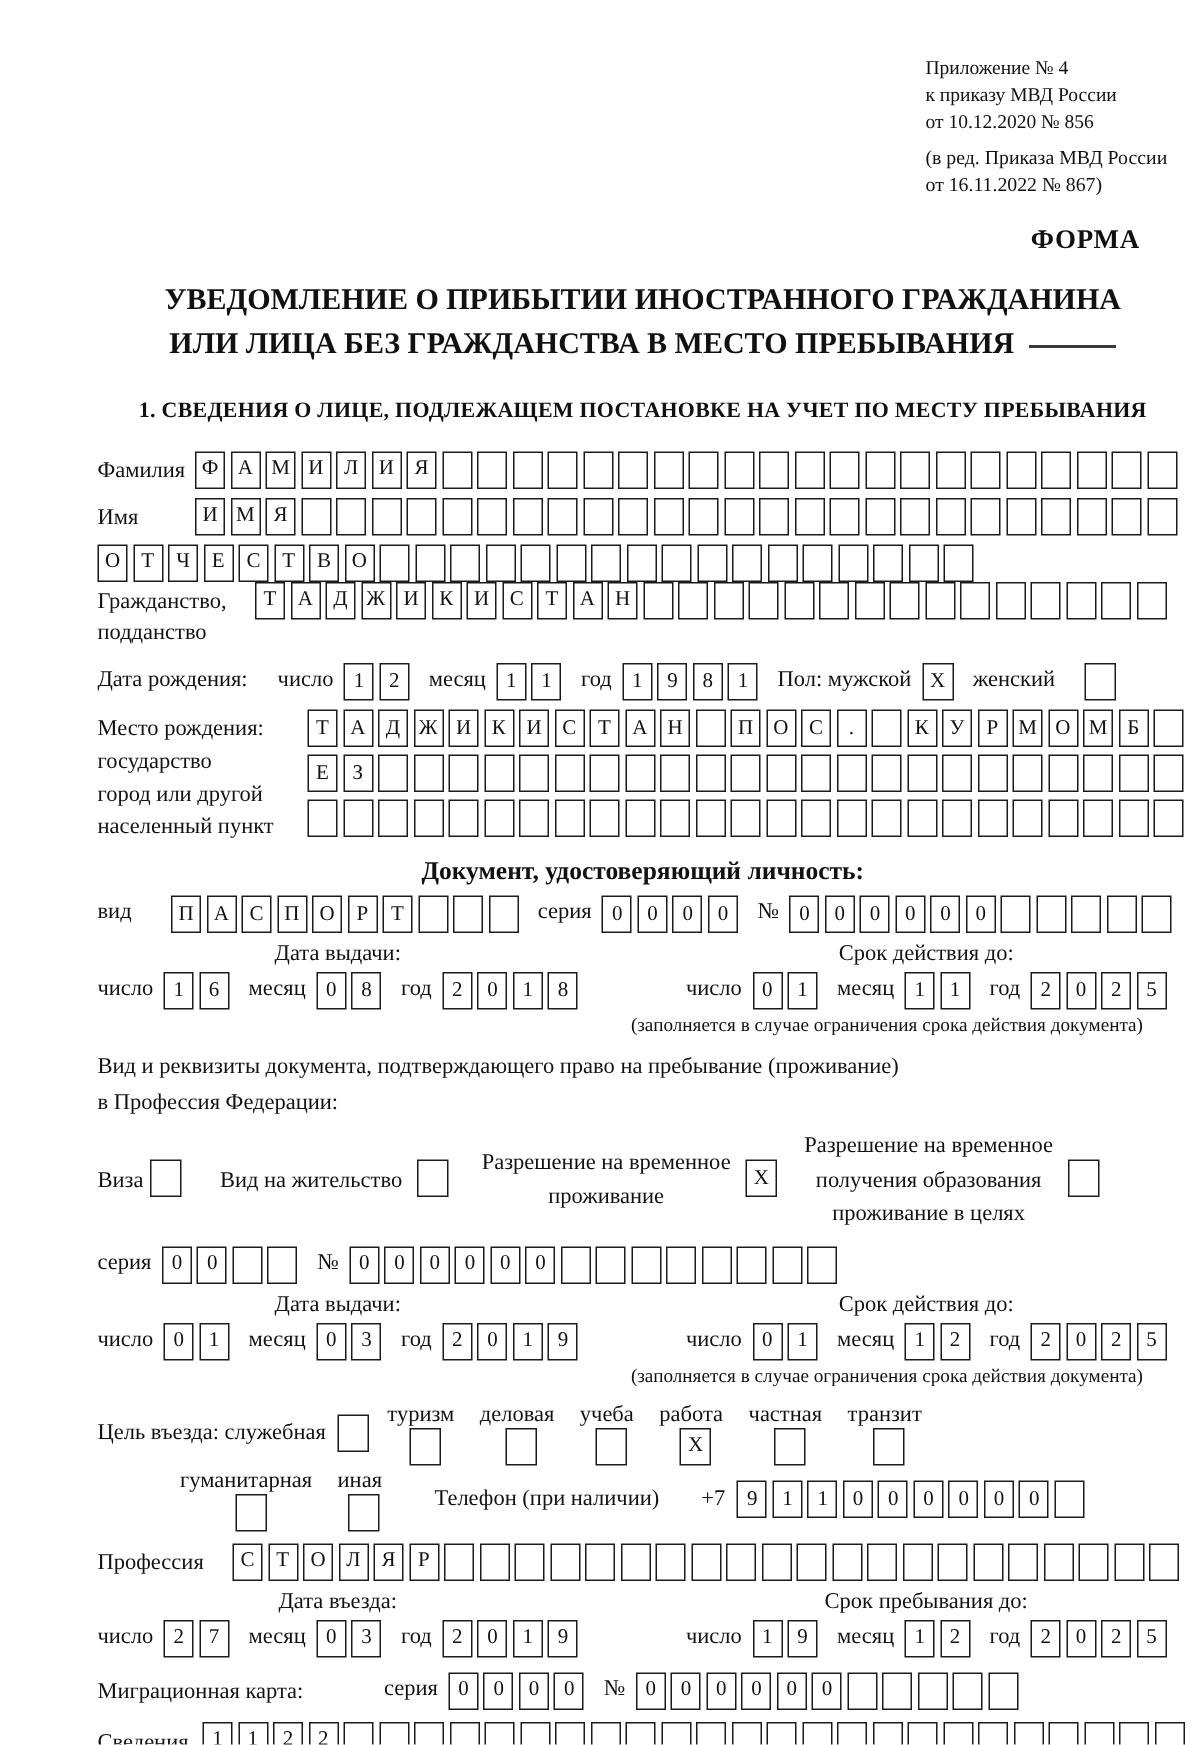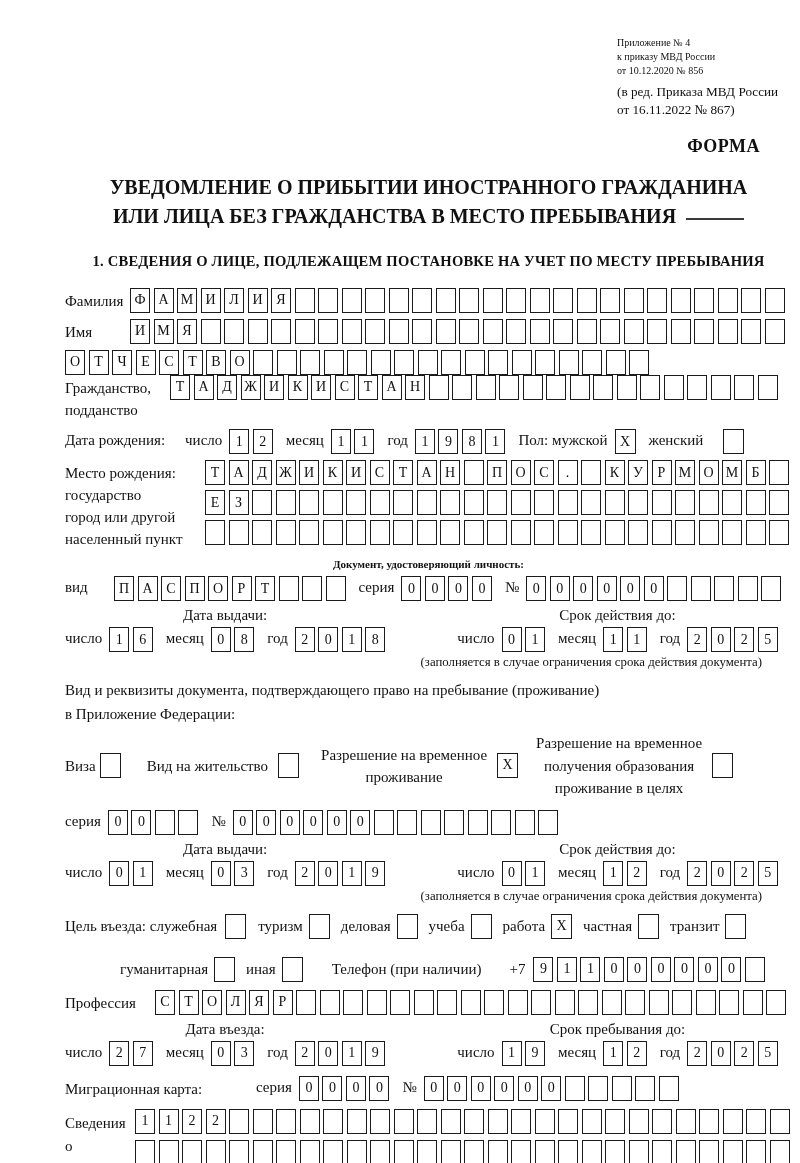--- a/index.html
+++ b/index.html
@@ -5,21 +5,21 @@
   * { margin:0; padding:0; box-sizing:border-box; }
   html,body { background:#ffffff; }
   body {
     width:800px; height:1163px; overflow:hidden;
     font-family:"Liberation Serif", serif;
     color:#111; font-size:15px;
   }
   .page { width:800px; height:1163px; padding:36px 8px 0 65px; position:relative; }
 
   
-  .annex { margin-left:552px; font-size:10px; line-height:1.4; }
+  .annex { margin-left:552px; font-size:13px; line-height:1.4; }
   .annex2 { margin-left:552px; font-size:13.2px; line-height:1.4; margin-top:5px; }
   .forma { text-align:right; padding-right:32px; font-weight:bold; font-size:18px; margin-top:16px; letter-spacing:.5px; }
 
   .title { text-align:center; font-weight:bold; font-size:20px; margin-top:16px; line-height:1.45; }
   .uline { display:inline-block; width:58px; border-bottom:2.5px solid #3a3a3a; margin-left:10px; transform:translateY(-3px); }
   .sect { text-align:center; font-weight:bold; font-size:14.6px; margin-top:22px; letter-spacing:.2px; }
 
   
   .frow { display:flex; align-items:flex-start; }
   .flabel { flex:0 0 auto; font-size:15px; line-height:1.45; padding-top:3px; }
@@ -44,30 +44,30 @@
   .mlg  { margin-left:13px; }
   .dateline { display:flex; align-items:flex-start; }
   .dates { display:flex; margin-top:6px; }
   .dcol { display:inline-block; }
   .dcol .dhead { text-align:center; font-size:15px; margin-bottom:3px; }
   .dcol-right { margin-left:72px; }
   .limit-note { font-size:12.8px; text-align:right; padding-right:30px; margin-top:3px; }
 
   .mt6{margin-top:6px;} .mt8{margin-top:8px;} .mt10{margin-top:10px;} .mt18{margin-top:18px;}
 
-  .doc-head { text-align:center; font-weight:bold; font-size:11px; margin-top:8px; }
+  .doc-head { text-align:center; font-weight:bold; font-size:17px; margin-top:8px; }
 
   .opts { display:flex; margin-top:4px; }
   .opt { display:flex; align-items:center; }
   .opt .txt { font-size:15px; line-height:1.5; padding-top:2px; }
   .opt .txt.ctr { text-align:center; }
   .opt .cbox { margin-left:10px; }
 
   .purpose { display:flex; align-items:center; margin-top:10px; }
-  .pp { display:flex; align-items:center; margin-right:11px; }
+  .pp { display:flex; align-items:center; margin-right:11px;flex-direction:column; }
   .pp .plbl { margin-right:6px; }
 </style>
 </head>
 <body>
 
 <div class="page">
 
   <div class="annex">
     <div>Приложение № 4</div>
     <div>к приказу МВД России</div>
@@ -418,21 +418,21 @@
             <span class="cell">2</span>
             <span class="cell">5</span>
           </span>
       </div>
     </div>
   </div>
   <div class="limit-note">(заполняется в случае ограничения срока действия документа)</div>
 
   <div class="mt8" style="line-height:1.6;">
     <div>Вид и реквизиты документа, подтверждающего право на пребывание (проживание)</div>
-    <div>в Приложение Федерации:</div>
+    <div>в Профессия Федерации:</div>
   </div>
 
   <div class="opts">
     <div class="opt" style="margin-right:26px;">
       <span class="txt">Виза</span>
       <span class="cbox" style="margin-left:4px;"></span>
     </div>
     <div class="opt" style="margin-right:22px;">
       <span class="txt">Вид на жительство</span>
       <span class="cbox"></span>
@@ -551,21 +551,21 @@
     <span class="pp">
         <span class="plbl">частная</span>
         <span class="cbox"></span>
       </span>
     <span class="pp">
         <span class="plbl">транзит</span>
         <span class="cbox"></span>
       </span>
   </div>
 
-  <div class="purpose" style="margin-top:18px; padding-left:55px;">
+  <div class="purpose" style="margin-top:2px; padding-left:55px;">
     <span class="pp">
         <span class="plbl">гуманитарная</span>
         <span class="cbox"></span>
       </span>
     <span class="pp">
         <span class="plbl">иная</span>
         <span class="cbox"></span>
       </span>
     <span class="plbl" style="margin-left:18px; margin-right:28px;">Телефон (при наличии)</span>
     <span class="plbl" style="margin-right:8px;">+7</span>

